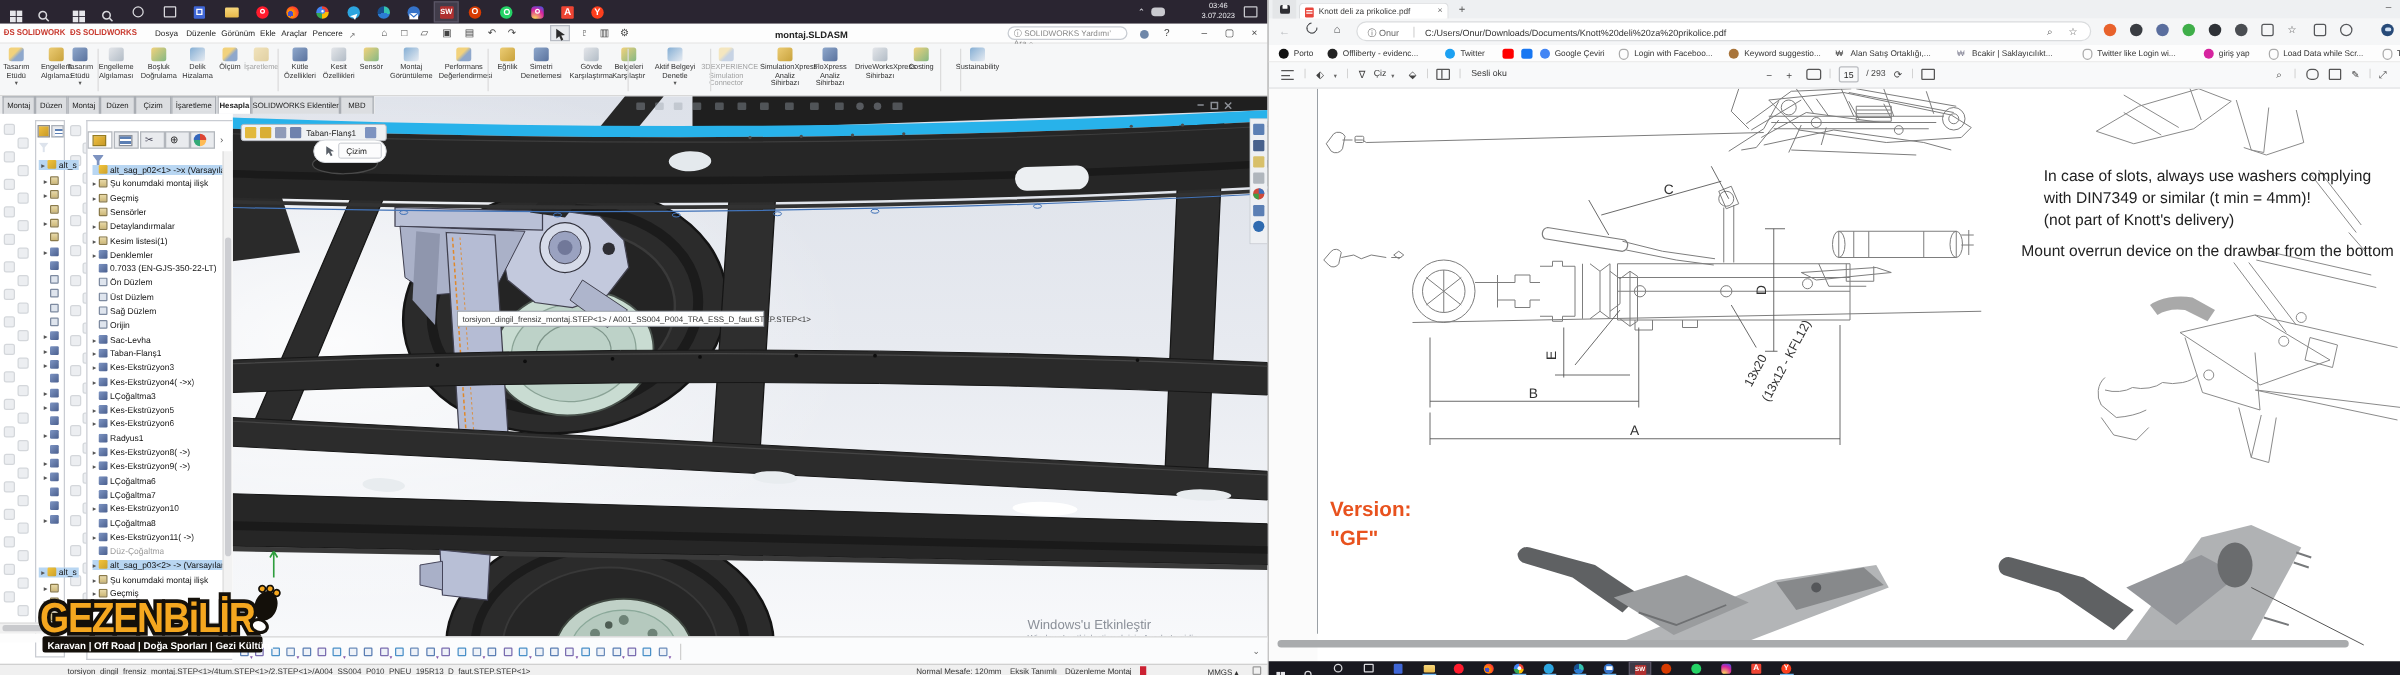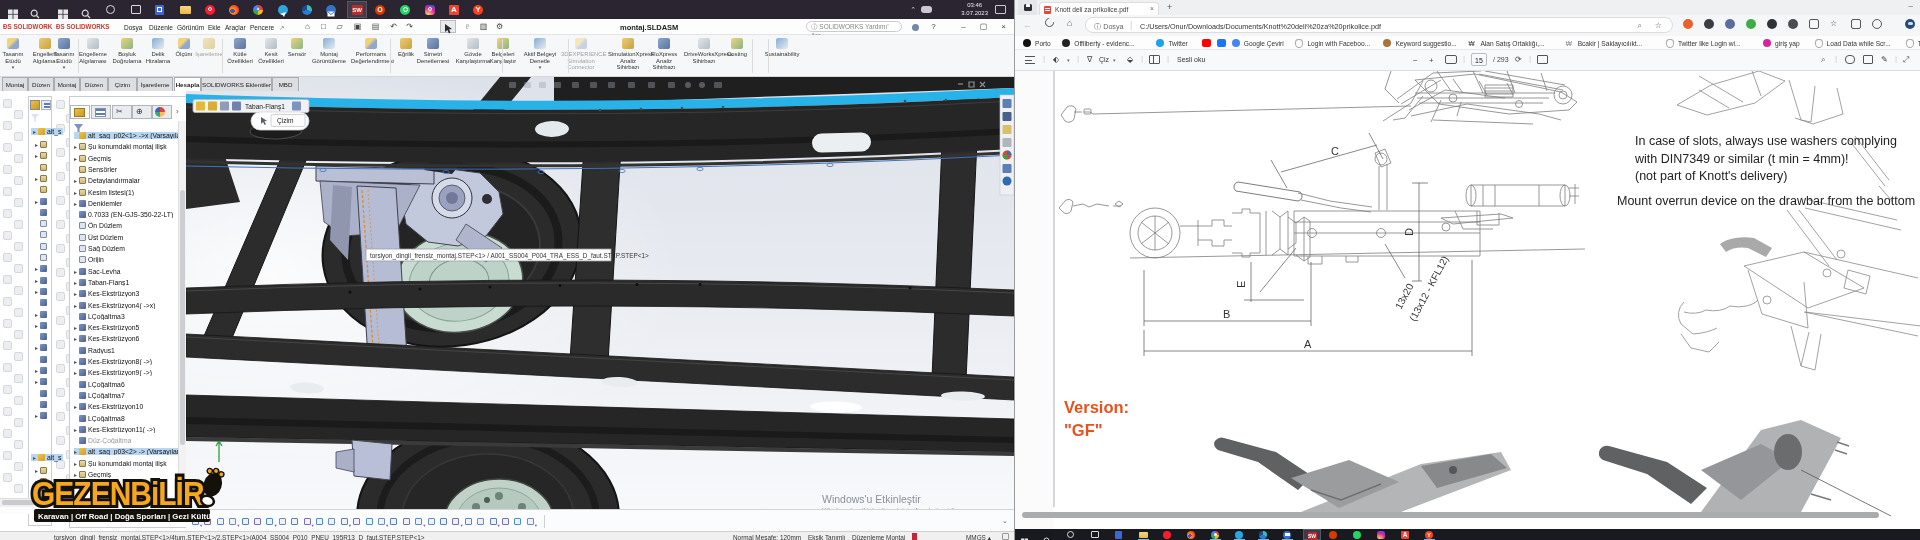--- a/index.html
+++ b/index.html
@@ -684,21 +684,21 @@
           <div style="position: absolute; right: 4px; top: 2px; font-size: 7px; color: rgb(102, 102, 102);">×</div>
         </div>
         <div style="position: absolute; left: 152px; top: 2px; font-size: 9px; color: rgb(85, 85, 85);">+</div>
         <div style="position: absolute; right: 8px; top: 1px; font-size: 8px; color: rgb(85, 85, 85);">–</div>
       </div>
   <div class="ab" id="eaddr" style="left:0;top:15px;width:906px;height:21px;background:#f5f6f7">
         <div style="position: absolute; left: 8px; top: 5px; font-size: 9px; color: rgb(185, 188, 192);">←</div>
         <div style="position: absolute; left: 30px; top: 3px; width: 9px; height: 9px; border-width: 1.2px; border-style: solid; border-color: transparent rgb(85, 87, 90) rgb(85, 87, 90); border-image: initial; border-radius: 50%; transform: rotate(40deg);"></div>
         <div style="position: absolute; left: 52px; top: 3px; font-size: 9px; color: rgb(71, 73, 76); line-height: 10px;">⌂</div>
         <div style="position: absolute; left: 70px; top: 2px; width: 588px; height: 16px; background: rgb(255, 255, 255); border: 1px solid rgb(218, 220, 222); border-radius: 8px; font-size: 7.2px; color: rgb(51, 51, 51);">
-          <div style="position: absolute; left: 8px; top: 4px; color: rgb(102, 102, 102);">ⓘ  Dosya</div>
+          <div style="position: absolute; left: 8px; top: 4px; color: rgb(102, 102, 102);">ⓘ  Onur</div>
           <div style="position: absolute; left: 44px; top: 2px; color: rgb(204, 204, 204); font-size: 9px;">|</div>
           <div style="position: absolute; left: 54px; top: 4px;">C:/Users/Onur/Downloads/Documents/Knott%20deli%20za%20prikolice.pdf</div>
           <div style="position: absolute; right: 30px; top: 3px; font-size: 8px; color: rgb(85, 85, 85);">⌕</div>
           <div style="position: absolute; right: 10px; top: 3px; font-size: 8px; color: rgb(85, 85, 85);">☆</div>
         </div>
         <div style="position: absolute; left: 668px; top: 4px; width: 10px; height: 10px; border-radius: 50%; background: rgb(232, 98, 44);"></div>
         <div style="position: absolute; left: 689px; top: 4px; width: 10px; height: 10px; border-radius: 50%; background: rgb(58, 61, 66);"></div>
         <div style="position: absolute; left: 710px; top: 4px; width: 10px; height: 10px; border-radius: 50%; background: rgb(90, 110, 158);"></div>
         <div style="position: absolute; left: 731px; top: 4px; width: 10px; height: 10px; border-radius: 50%; background: rgb(63, 174, 73);"></div>
         <div style="position: absolute; left: 752px; top: 4px; width: 10px; height: 10px; border-radius: 50%; background: rgb(47, 50, 55);"></div>

